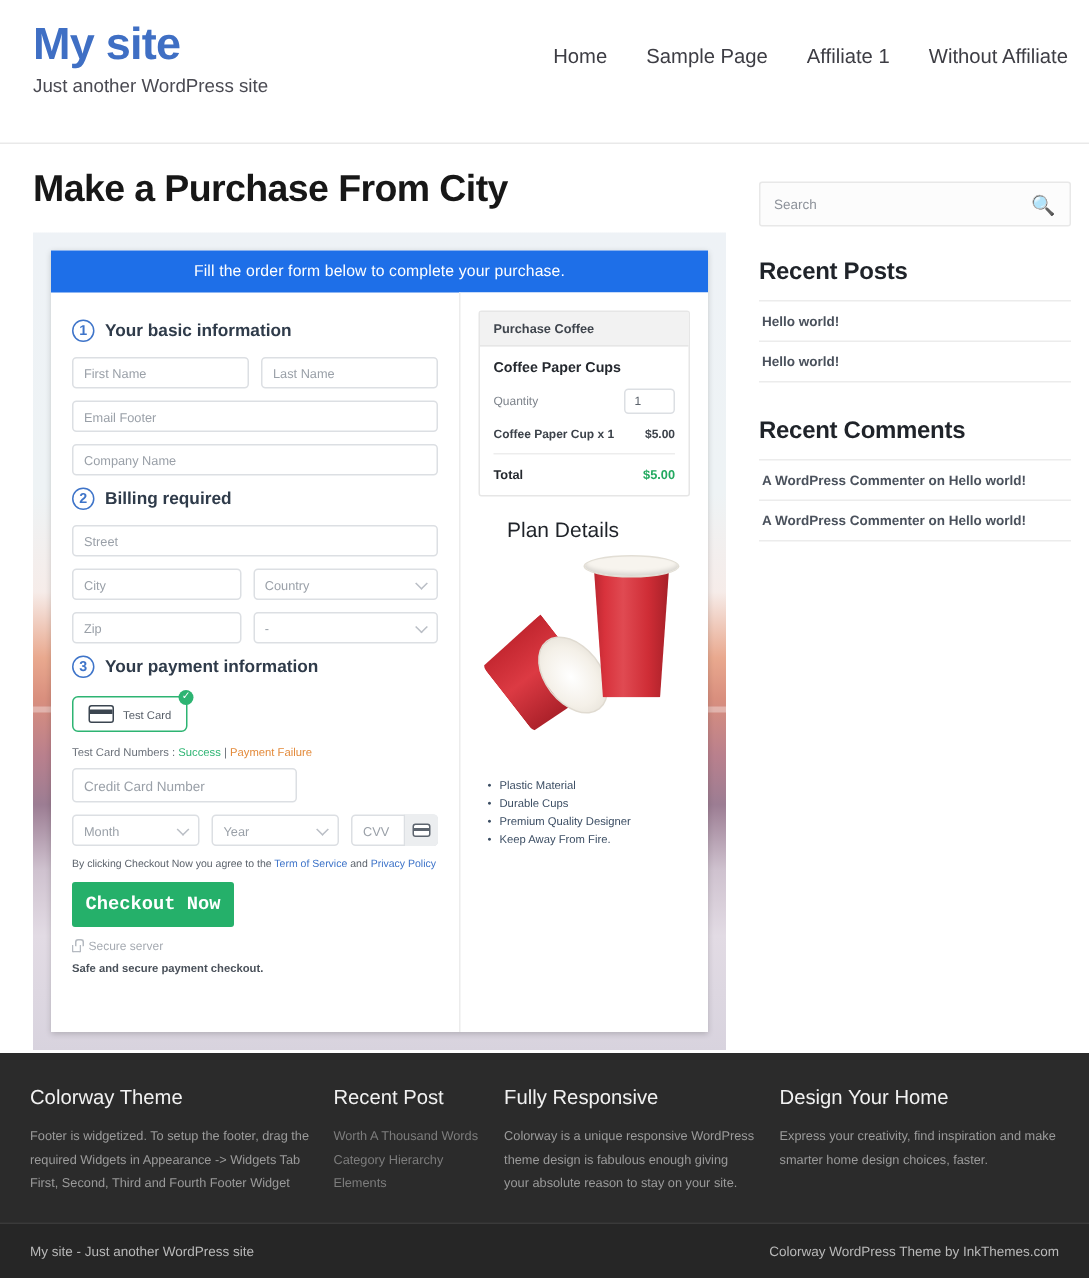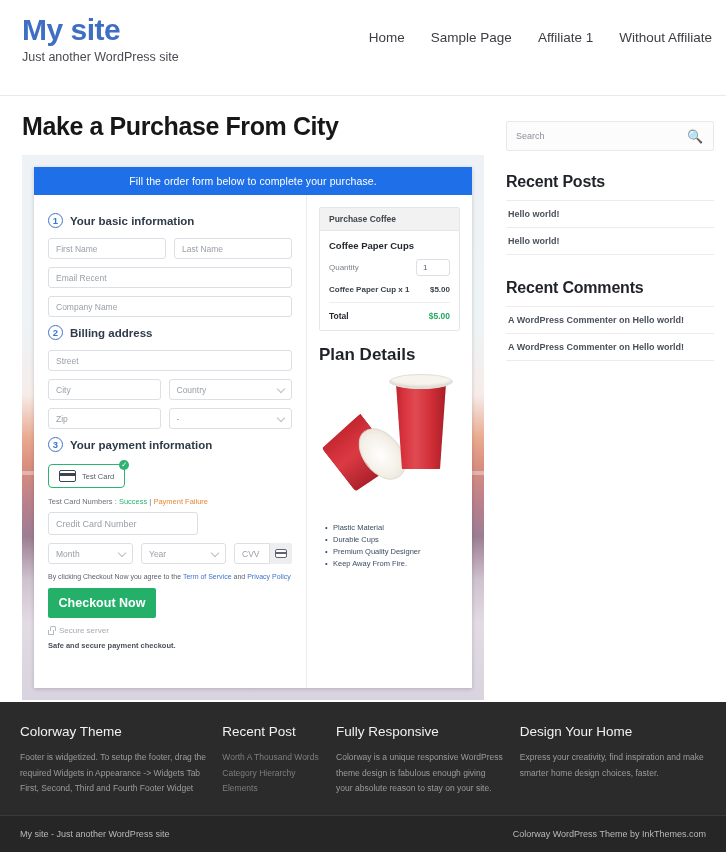--- a/index.html
+++ b/index.html
@@ -142,21 +142,21 @@
     display: flex; align-items: center; justify-content: center;
   }
   .cvv-icon .card-glyph { width: 12px; height: 9px; border-color:#5c646e; }
   .cvv-icon .card-glyph::after { background:#5c646e; top:1.5px; height:2px; }
 
   .agree { font-size: 7px; color: #5b626b; margin-bottom: 8px; }
   .agree a { color: #3E74C9; text-decoration: none; }
 
   .checkout-btn {
     background: #25B06A; color: #fff; border: none;
-    font-size: 12.5px; font-weight: bold; font-family: Liberation Sans, sans-serif;
+    font-size: 12.5px; font-weight: bold; font-family: Liberation Mono, monospace;
     padding: 8px 0; width: 108px; border-radius: 2px; cursor: pointer;
     margin-bottom: 8px;
   }
   .secure-line { display:flex; align-items:center; gap:5px; font-size: 8px; color:#a6abb2; margin-bottom: 6px; }
   .lock-glyph {
     width: 6px; height: 5px; border: 1px solid #b5bac1; border-top: none;
     border-radius: 0 0 1px 1px; position: relative; margin-top: 3px;
   }
   .lock-glyph::before {
     content:""; position:absolute; left: 0.5px; top: -4px; width: 4px; height: 4px;
@@ -175,21 +175,21 @@
   .pd-qty { display:flex; align-items:center; justify-content: space-between; margin-bottom: 9px; }
   .pd-qty-label { font-size: 8px; color: #7d838b; }
   .qty-box {
     width: 34px; height: 17px; border:1px solid #dcdfe3; border-radius:3px;
     font-size: 8px; color:#5b626b; display:flex; align-items:center; padding-left: 6px;
   }
   .pd-line { display:flex; justify-content:space-between; font-size: 8px; color: #3c424a; font-weight: 600; padding-bottom: 8px; border-bottom: 1px solid #ededed; }
   .pd-total { display:flex; justify-content:space-between; font-size: 8.5px; font-weight: bold; color:#24282e; padding-top: 8px; gap: 20px; }
   .pd-total .amt { color: #22A95F; }
 
-  .plan-title { font-size: 17px; font-weight: bold; color: #1f2329; margin-bottom: 8px; }
+  .plan-title { font-size: 14px; font-weight: normal; color: #1f2329; margin-bottom: 8px; margin-left: 19px; }
 
   
   .cups { position: relative; height: 140px; margin: 4px 0 10px 0; }
   .cup-main {
     position: absolute; left: 74px; top: 8px; width: 56px; height: 88px;
     background: linear-gradient(to right, #b0232c 0%, #d8323c 18%, #e04a52 40%, #cf2d36 70%, #9e1d25 100%);
     clip-path: polygon(5% 0%, 95% 0%, 84% 100%, 16% 100%);
     border-radius: 0 0 10px 10px;
   }
   .cup-main-rim {
@@ -295,30 +295,30 @@
               
               <div class="step-head">
                 <span class="step-num">1</span>
                 <span class="step-label">Your basic information</span>
               </div>
               <div class="fld-row">
                 <div class="fld">First Name</div>
                 <div class="fld">Last Name</div>
               </div>
               <div class="fld-row">
-                <div class="fld wide">Email Recent</div>
+                <div class="fld wide">Email Footer</div>
               </div>
               <div class="fld-row">
                 <div class="fld wide">Company Name</div>
               </div>
 
               
               <div class="step-head">
                 <span class="step-num">2</span>
-                <span class="step-label">Billing address</span>
+                <span class="step-label">Billing required</span>
               </div>
               <div class="fld-row">
                 <div class="fld wide">Street</div>
               </div>
               <div class="fld-row">
                 <div class="fld">City</div>
                 <div class="fld sel">
                   <span>Country</span>
                   <span class="caret"></span>
                 </div>

